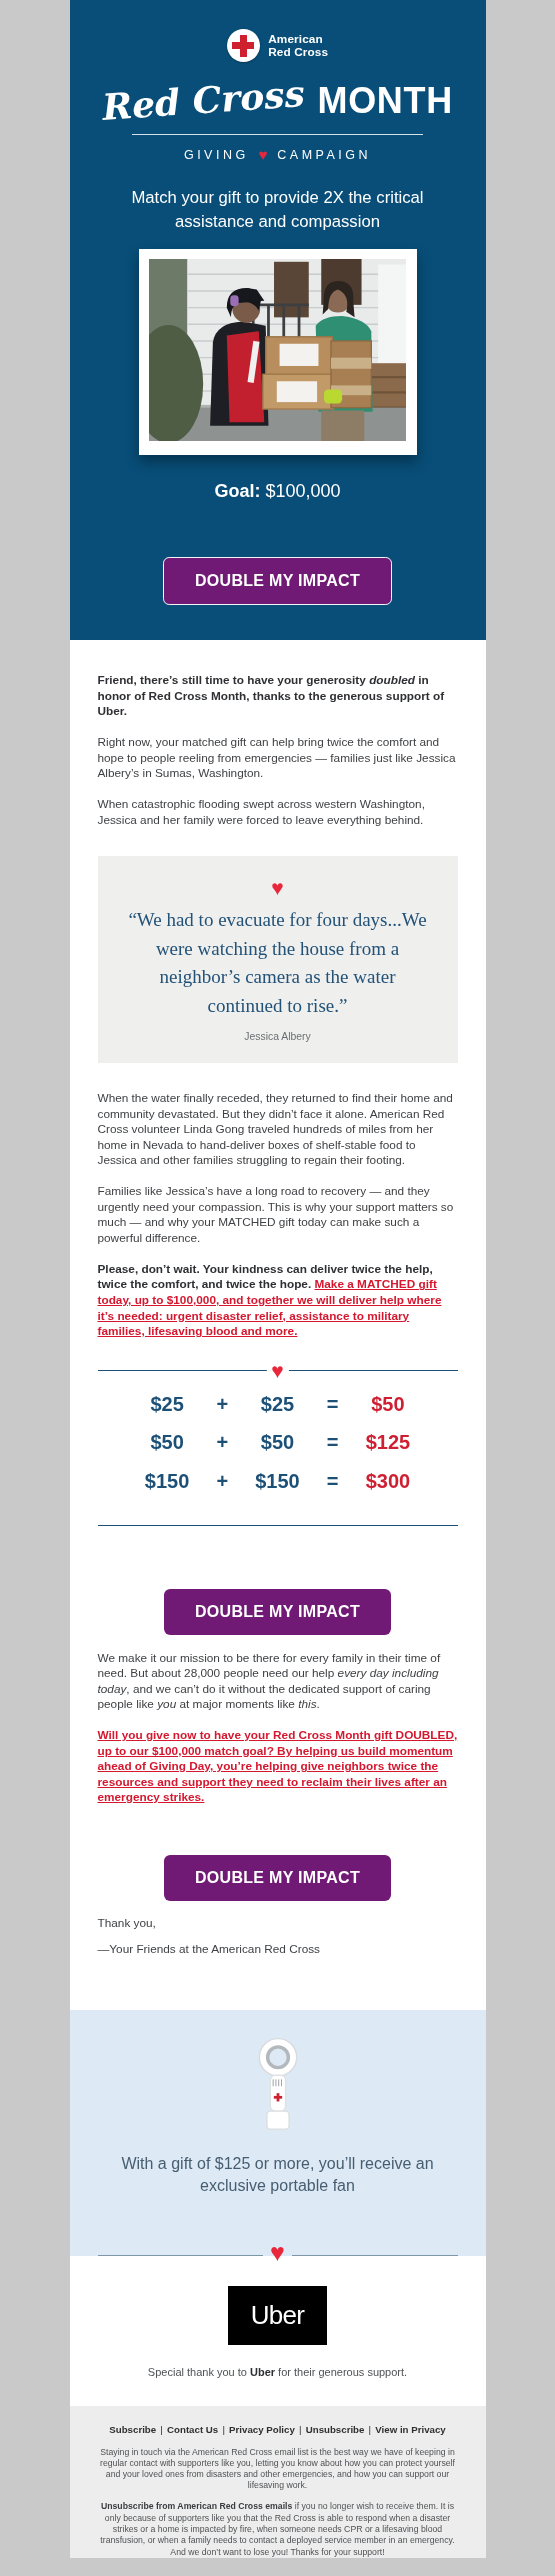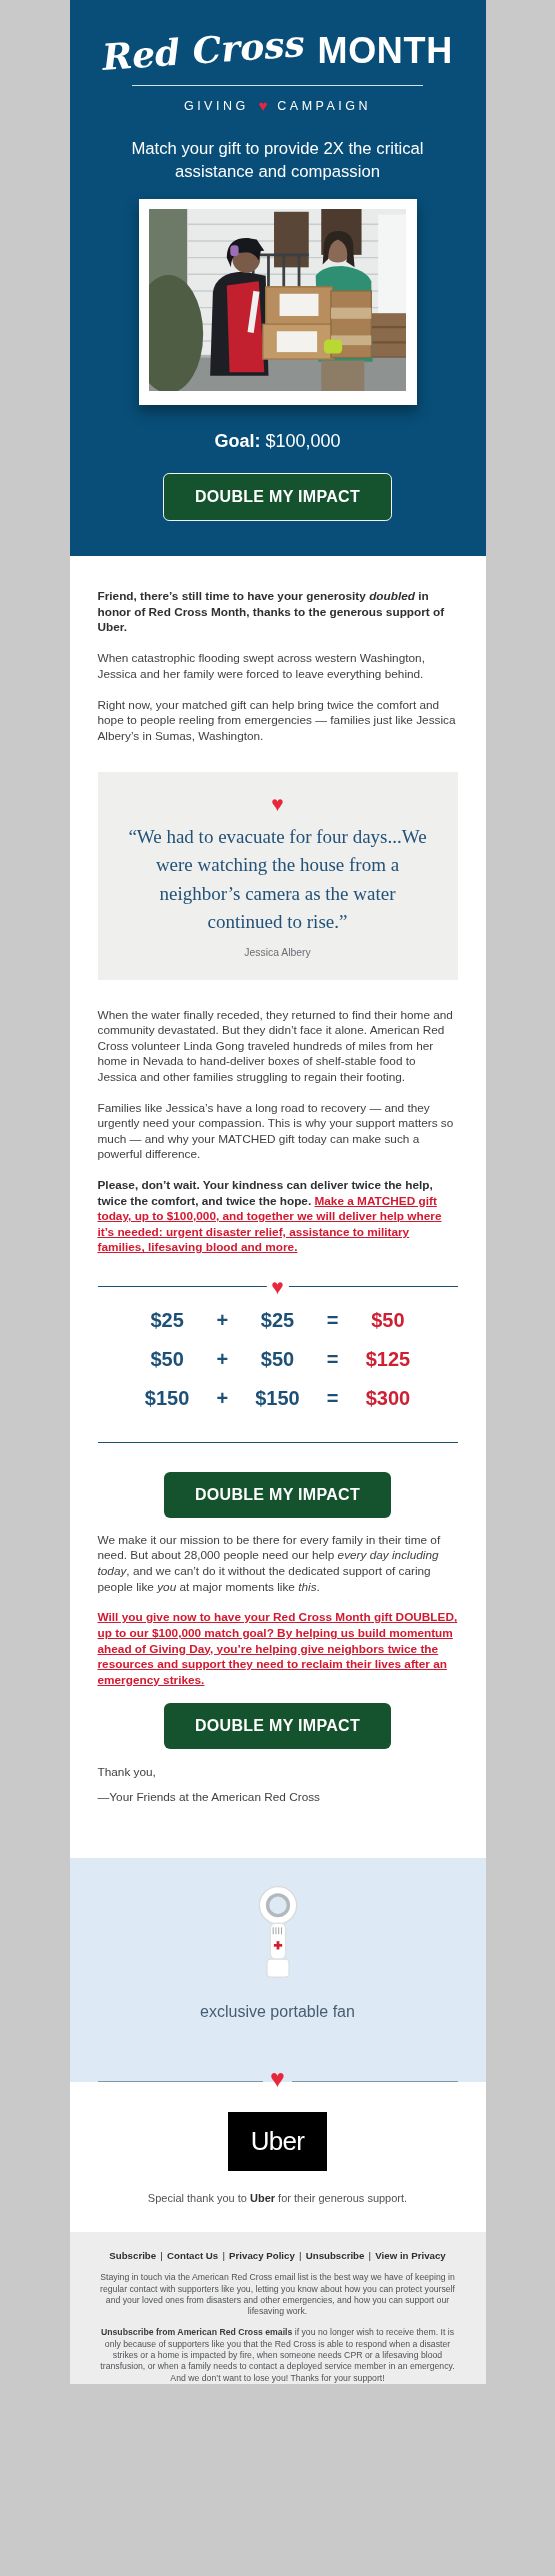--- a/index.html
+++ b/index.html
@@ -17,21 +17,21 @@
   .title .script{font-family:"DejaVu Serif",serif;font-style:italic;font-weight:700;font-size:36px;display:inline-block;transform:rotate(-4deg);margin-right:9.7px;}
   .title .block{font-weight:800;font-size:36px;letter-spacing:0.7px;}
   .hdr-line{width:291px;border:0;border-top:0.7px solid #d6e2ea;margin:0 auto 11px;}
   .giving{font-size:12.5px;font-weight:normal;letter-spacing:3.5px;margin-bottom:22px;}
   .giving .heart{color:#e8273b;font-size:15.3px;letter-spacing:0;vertical-align:-1.4px;padding:0 2.8px;}
   .subhead{font-size:16.7px;font-weight:400;line-height:1.42;margin:0 49px 15px;}
   .polaroid{width:278px;margin:0 auto 26px;background:#fff;padding:10.4px 10.4px 14px;box-sizing:border-box;box-shadow:0 7px 12.5px rgba(0,0,0,.35);}
   .polaroid svg{display:block;width:257px;height:182px;}
   .goal{font-size:18px;margin-bottom:21px;}
   .goal b{font-weight:bold;}
-  .btn{display:inline-block;background:#14532d;color:#fff;font-weight:bold;font-size:16px;letter-spacing:0.3px;padding:14px 30.5px;border-radius:6.2px;cursor:pointer;border:none;font-family:inherit;}
+  .btn{display:inline-block;background:#701a75;color:#fff;font-weight:bold;font-size:16px;letter-spacing:0.3px;padding:14px 30.5px;border-radius:6.2px;cursor:pointer;border:none;font-family:inherit;margin-top:34px;}
   .btn.bordered{border:1.4px solid #f3f5f7;}
   
   .story{background:#fff;padding:33px 28px 37px;color:#3f4144;font-size:11.8px;line-height:1.32;}
   .story p{margin:0 0 15.3px;}
   .story .b{font-weight:bold;color:#2e3033;}
   .story .bi{font-weight:bold;font-style:italic;color:#2e3033;}
   .story .it{font-style:italic;}
   .redlink{color:#d5182f;font-weight:bold;text-decoration:underline;cursor:pointer;}
   .quote{background:#efefee;margin:28px 0;padding:21px 16.7px 19.4px;text-align:center;}
   .quote .qheart{color:#e8273b;font-size:21px;line-height:1;margin-bottom:8.3px;}
@@ -64,20 +64,30 @@
   .flinks .sep{padding:0 4.2px;font-weight:normal;}
   .ftr p{margin:0 0 9.7px;}
   .ftr .fb{font-weight:bold;color:#3a3c3f;}
 </style>
 </head>
 <body>
 
 <div class="email">
 
   <div class="hdr">
+    <div class="logo-row">
+      <div class="logo-disc">
+          <i class="v"></i>
+          <i class="h"></i>
+        </div>
+      <div class="logo-txt">
+        <div>American</div>
+        <div>Red Cross</div>
+      </div>
+    </div>
     <div class="title">
       <span class="script">Red Cross</span>
       <span class="block">MONTH</span>
     </div>
     <hr class="hdr-line">
     <div class="giving">
       <span>GIVING</span>
       <span class="heart">♥</span>
       <span>CAMPAIGN</span>
     </div>
@@ -144,22 +154,22 @@
     </div>
 
     <div class="goal">
       <b>Goal:</b><span> $100,000</span>
     </div>
     <button class="btn bordered">DOUBLE MY IMPACT</button>
   </div>
 
   <div class="story">
     <p><span class="b">Friend, there’s still time to have your generosity </span><span class="bi">doubled</span><span class="b"> in honor of Red Cross Month, thanks to the generous support of Uber.</span></p>
+    <p>Right now, your matched gift can help bring twice the comfort and hope to people reeling from emergencies — families just like Jessica Albery’s in Sumas, Washington.</p>
     <p>When catastrophic flooding swept across western Washington, Jessica and her family were forced to leave everything behind.</p>
-    <p>Right now, your matched gift can help bring twice the comfort and hope to people reeling from emergencies — families just like Jessica Albery’s in Sumas, Washington.</p>
 
     <div class="quote">
       <div class="qheart">♥</div>
       <div class="qtext">“We had to evacuate for four days...We were watching the house from a neighbor’s camera as the water continued to rise.”</div>
       <div class="qattr">Jessica Albery</div>
     </div>
 
     <p>When the water finally receded, they returned to find their home and community devastated. But they didn’t face it alone. American Red Cross volunteer Linda Gong traveled hundreds of miles from her home in Nevada to hand-deliver boxes of shelf-stable food to Jessica and other families struggling to regain their footing.</p>
     <p>Families like Jessica’s have a long road to recovery — and they urgently need your compassion. This is why your support matters so much — and why your MATCHED gift today can make such a powerful difference.</p>
     <p><span class="b">Please, don’t wait. Your kindness can deliver twice the help, twice the comfort, and twice the hope. </span><span class="redlink">Make a MATCHED gift today, up to $100,000, and together we will deliver help where it’s needed: urgent disaster relief, assistance to military families, lifesaving blood and more.</span></p>
@@ -216,20 +226,21 @@
         <line x1="56" y1="64" x2="56" y2="74"></line>
           <line x1="60" y1="64" x2="60" y2="74"></line>
       </g>
       <g fill="#cf2030">
           <rect x="53" y="84" width="4" height="12"></rect>
           <rect x="49" y="88" width="12" height="4"></rect>
         </g>
       <rect x="39" y="110" width="32" height="26" rx="5" fill="#ffffff" stroke="#dcdee0" stroke-width="2"></rect>
     </svg>
     <div class="gift-text">
+      <div>With a gift of $125 or more, you’ll receive an</div>
       <div>exclusive portable fan</div>
     </div>
   </div>
 
   <div class="uber">
     <div class="uber-top">
         <span class="heart">♥</span>
       </div>
     <div class="uber-box">Uber</div>
     <div class="uber-cap"><span>Special thank you to </span><b>Uber</b><span> for their generous support.</span></div>

